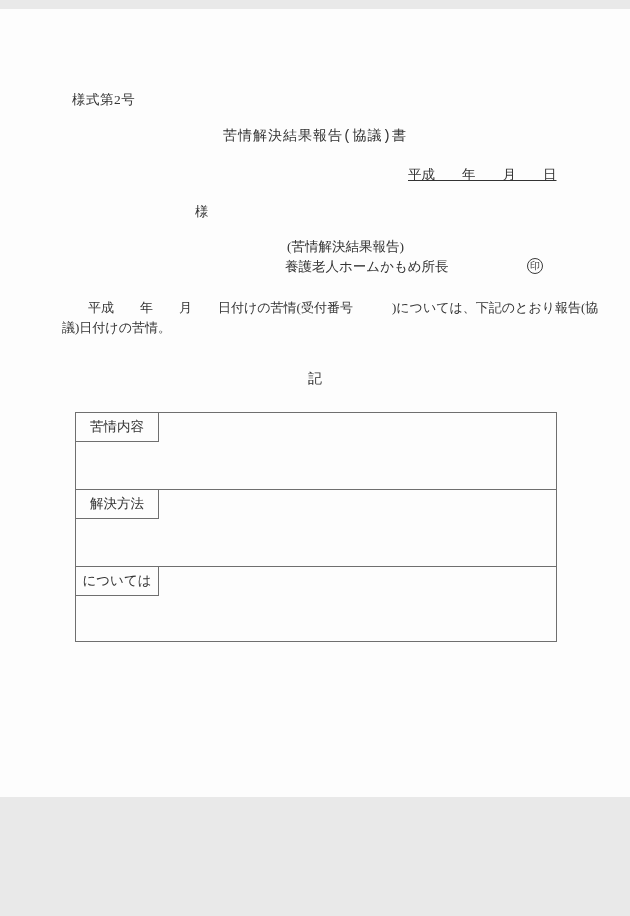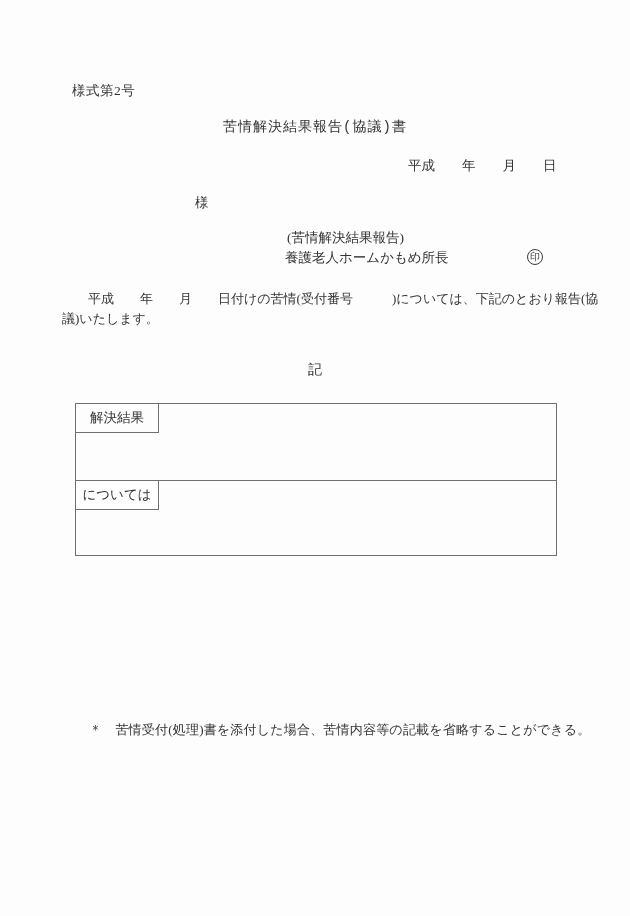--- a/index.html
+++ b/index.html
@@ -2,22 +2,22 @@
 <html lang="ja"><head>
 <meta charset="utf-8">
 <style>
   * { margin: 0; padding: 0; box-sizing: border-box; }
   html, body { background: #e9e9e9; }
   body { font-family: "Liberation Serif", "DejaVu Serif", serif; }
 
   .page {
     position: relative;
     width: 630px;
-    height: 916px;
-    margin: 0 auto;
+    height: 788px;
+    margin: 9px auto;
     background: #fdfdfd;
     color: #333;
     overflow: hidden;
   }
 
   .form-number {
     position: absolute;
     left: 72px;
     top: 82px;
     font-size: 13.5px;
@@ -33,20 +33,21 @@
     font-size: 14px;
     letter-spacing: 1px;
     font-family: Liberation Mono, monospace;
   }
 
   .date-line {
     position: absolute;
     left: 408px;
     top: 157px;
     font-size: 13.5px;
+    text-decoration: underline;
   }
 
   .addressee {
     position: absolute;
     left: 195px;
     top: 194px;
     font-size: 13.5px;
   }
 
   .sender-role {
@@ -168,36 +169,39 @@
 
   <div class="sender-role">(苦情解決結果報告)</div>
 
   <div class="sender-line">
     <span>養護老人ホームかもめ所長</span>
     <span class="seal">印</span>
   </div>
 
   <div class="body-para">
     <div class="body-line-1">平成　　年　　月　　日付けの苦情(受付番号　　　)については、下記のとおり報告(協</div>
-    <div class="body-line-2">議)いたします。</div>
+    <div class="body-line-2">議)日付けの苦情。</div>
   </div>
 
   <div class="record-marker">記</div>
 
   <div class="form-table">
 
-
     <div class="form-row">
-      <div class="row-label">解決結果</div>
+      <div class="row-label">苦情内容</div>
+      <div class="row-content"></div>
+    </div>
+
+    <div class="form-row">
+      <div class="row-label">解決方法</div>
       <div class="row-content"></div>
     </div>
 
     <div class="form-row">
       <div class="row-label">については</div>
       <div class="row-content"></div>
     </div>
 
 
   </div>
 
-  <div class="footnote">＊　苦情受付(処理)書を添付した場合、苦情内容等の記載を省略することができる。</div>
 
 </div>
 
 </body></html>

